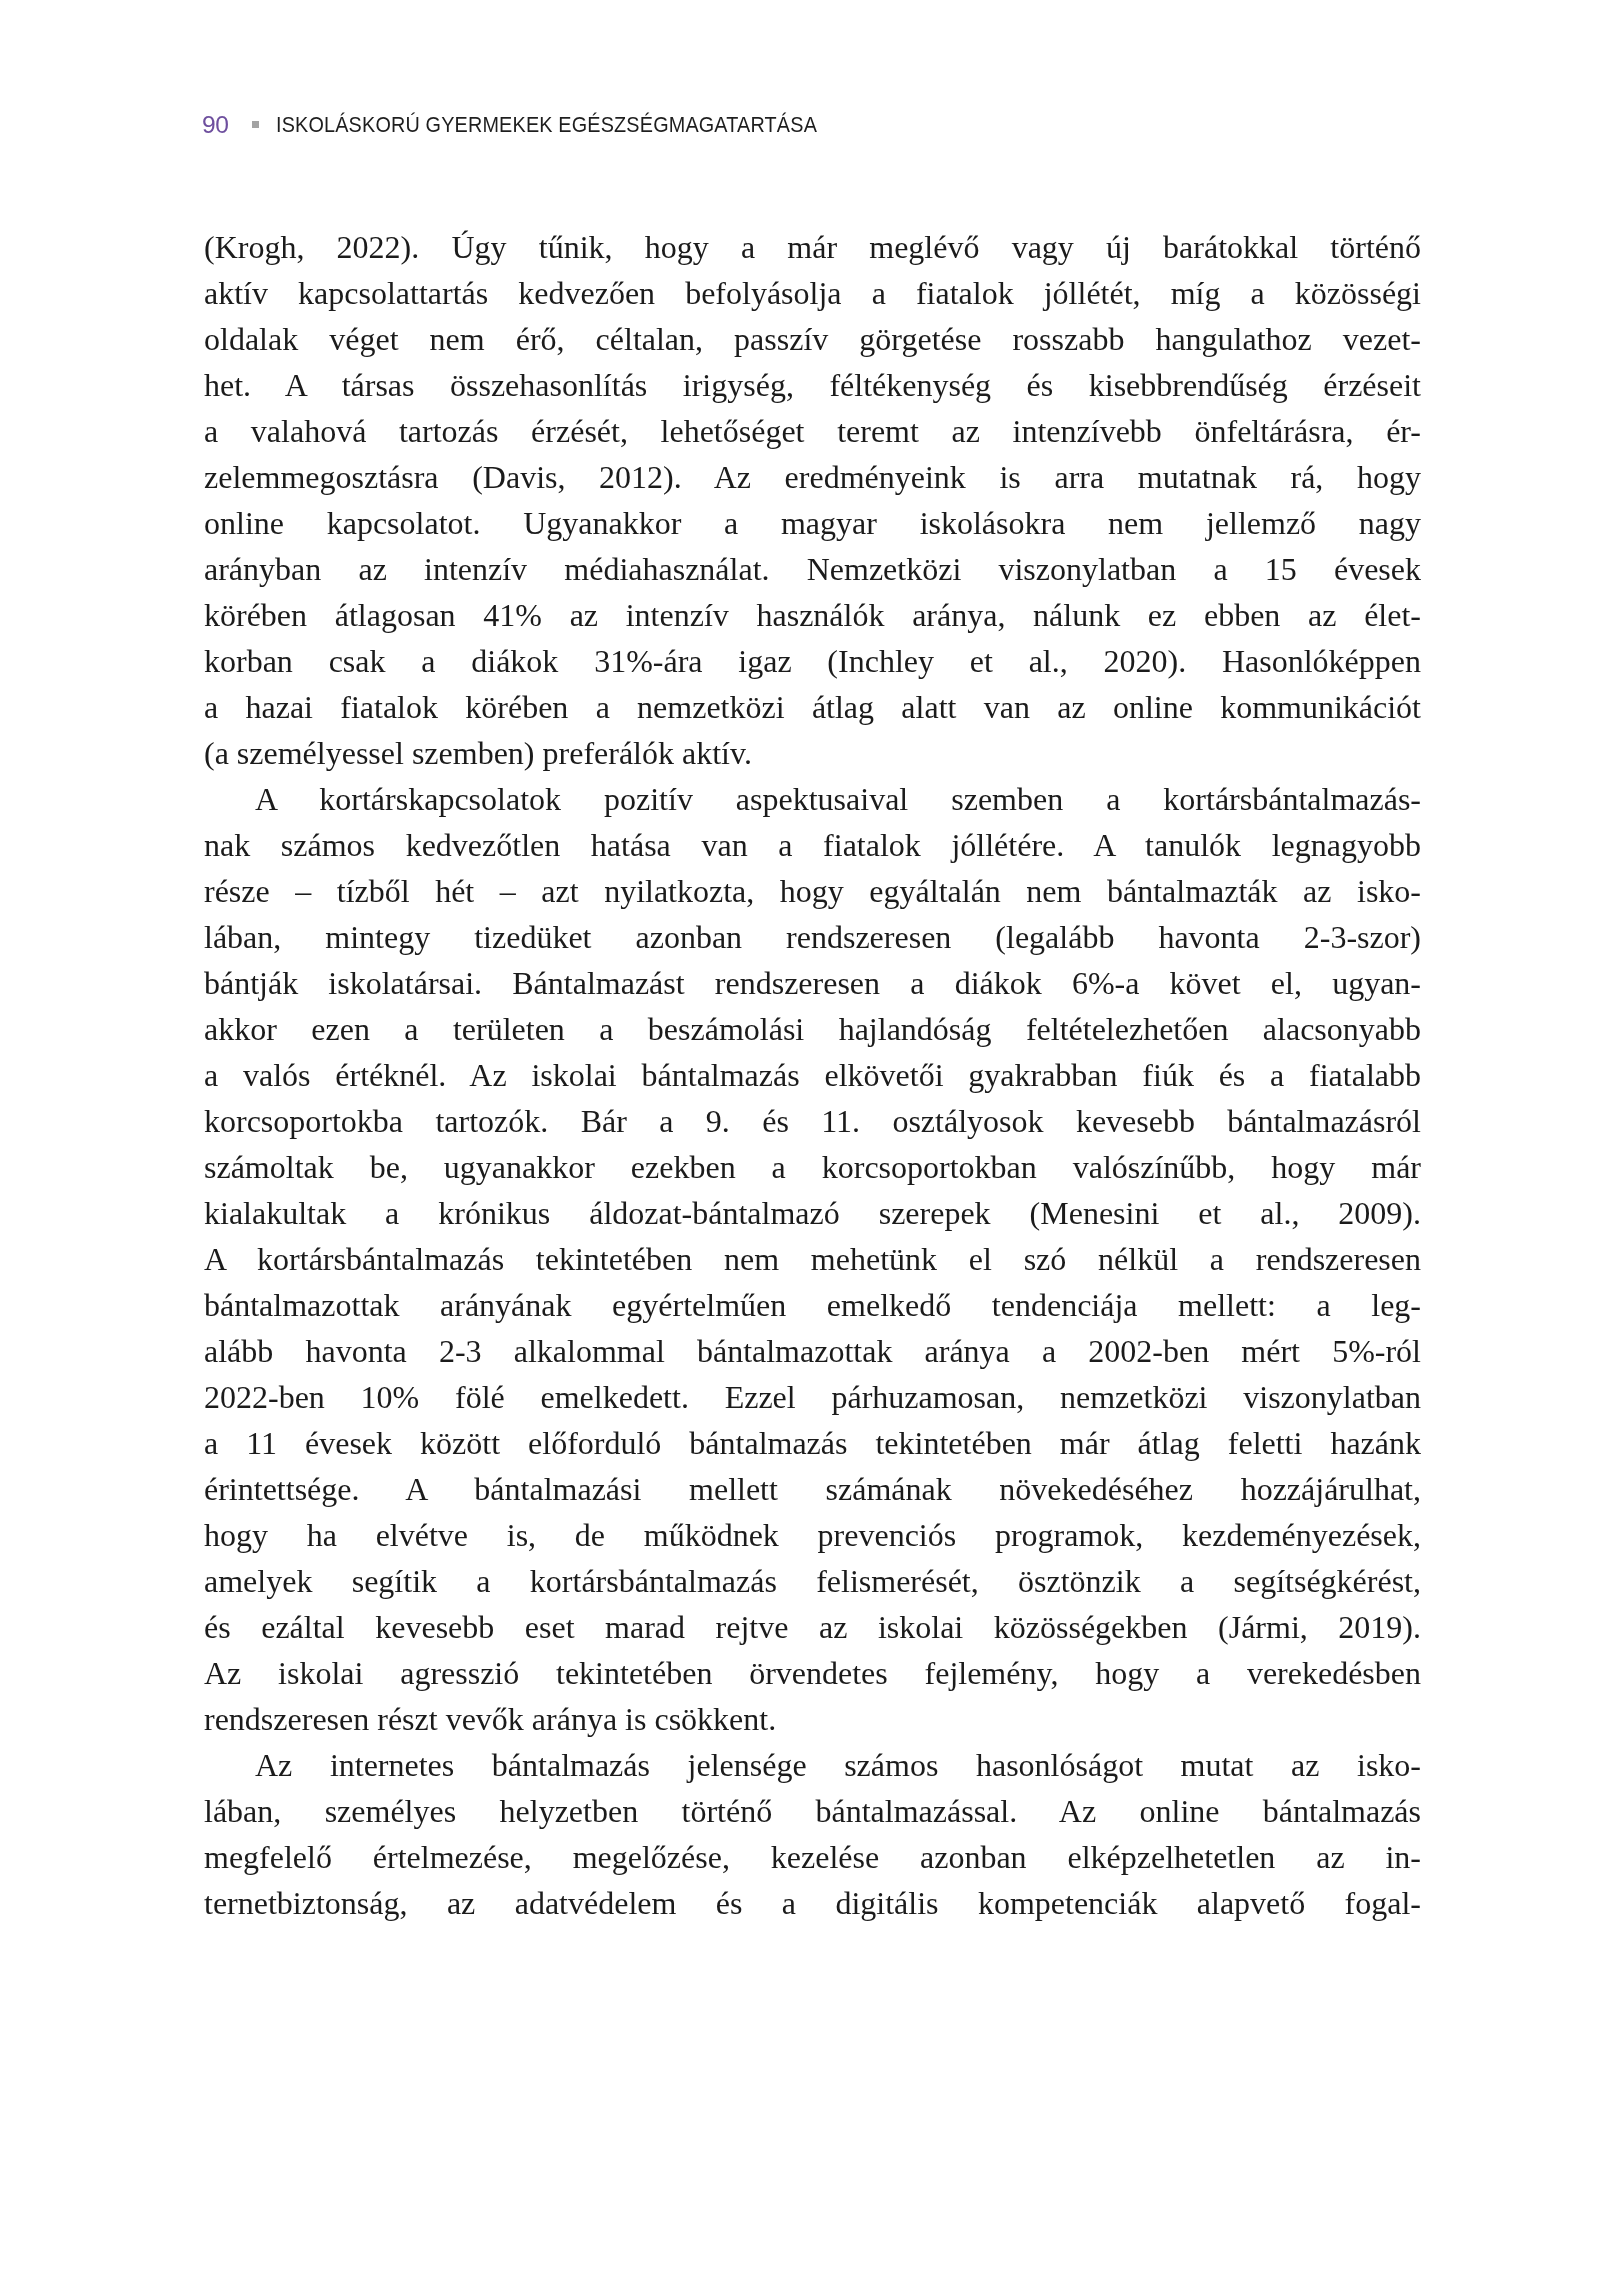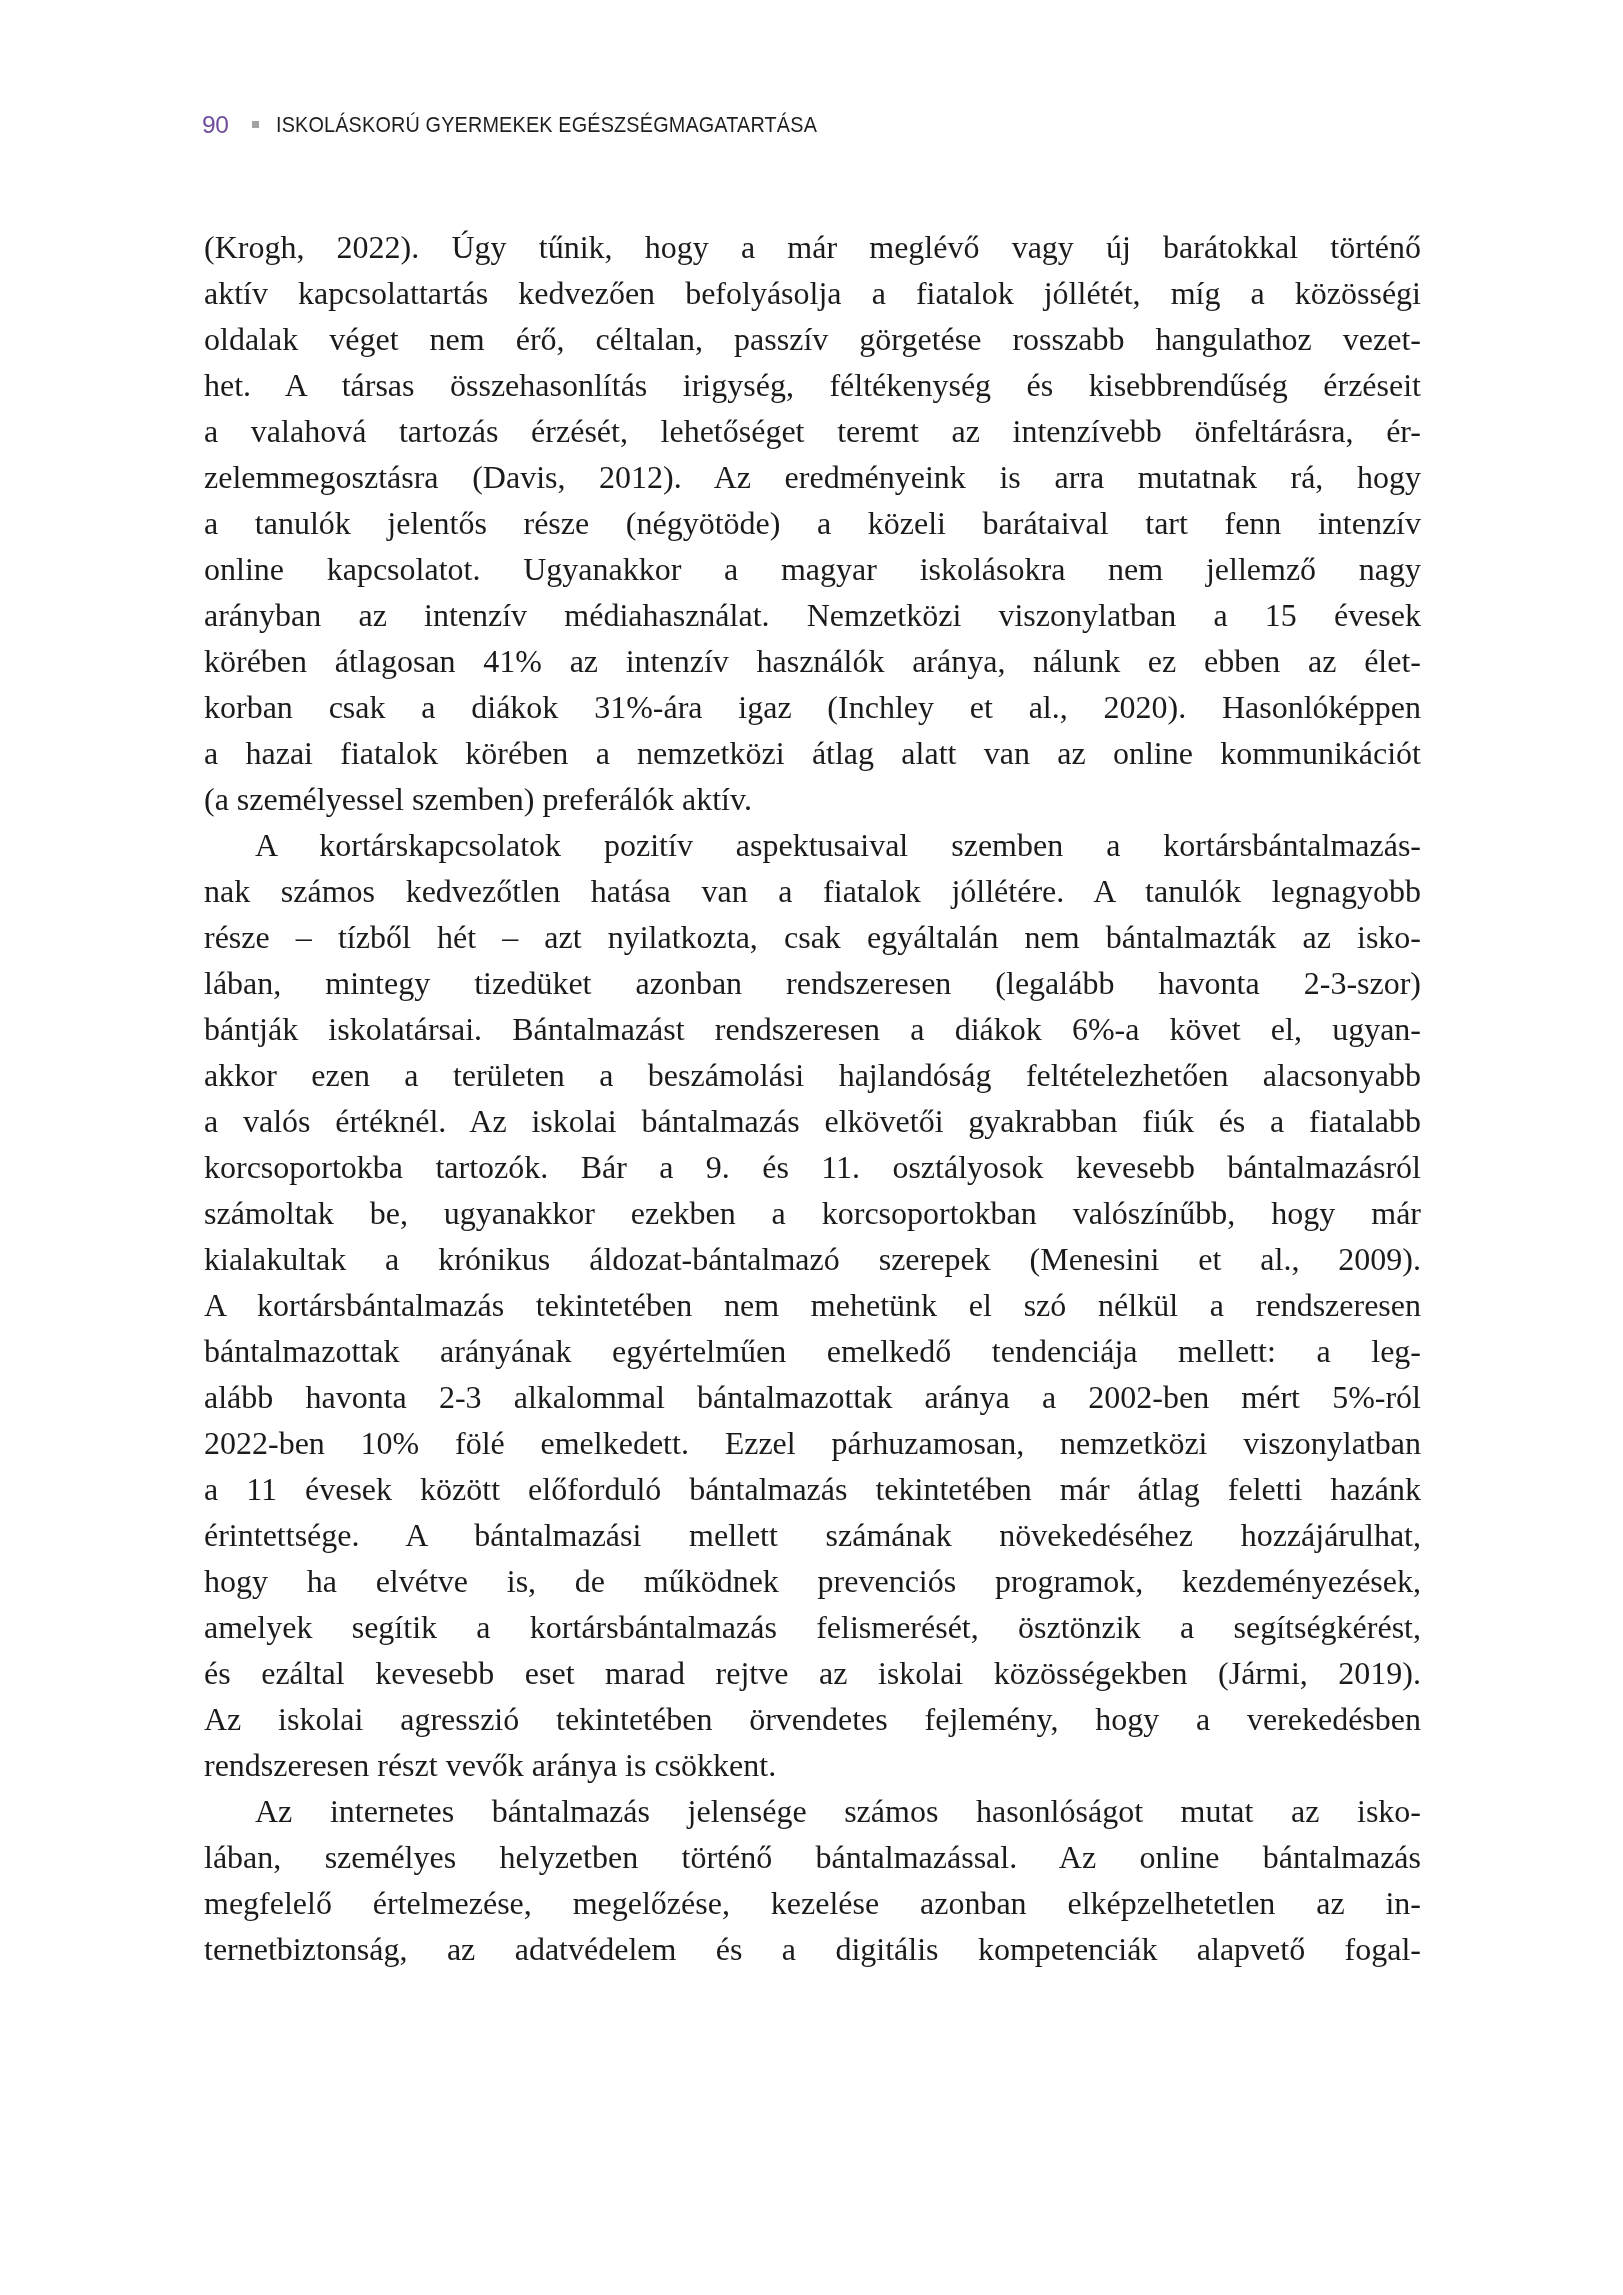--- a/index.html
+++ b/index.html
@@ -78,32 +78,31 @@
 </div>
 
 <div class="body-text" id="body-text">
     <div class="paragraph">
       <span class="line">(Krogh, 2022). Úgy tűnik, hogy a már meglévő vagy új barátokkal történő</span>
       <span class="line">aktív kapcsolattartás kedvezően befolyásolja a fiatalok jóllétét, míg a közösségi</span>
       <span class="line">oldalak véget nem érő, céltalan, passzív görgetése rosszabb hangulathoz vezet-</span>
       <span class="line">het. A társas összehasonlítás irigység, féltékenység és kisebbrendűség érzéseit</span>
       <span class="line">a valahová tartozás érzését, lehetőséget teremt az intenzívebb önfeltárásra, ér-</span>
       <span class="line">zelemmegosztásra (Davis, 2012). Az eredményeink is arra mutatnak rá, hogy</span>
-      <span class="line">a tanulók jelentős része (négyötöde) a közeli barátaival tart fenn intenzív</span>
       <span class="line">online kapcsolatot. Ugyanakkor a magyar iskolásokra nem jellemző nagy</span>
       <span class="line">arányban az intenzív médiahasználat. Nemzetközi viszonylatban a 15 évesek</span>
       <span class="line">körében átlagosan 41% az intenzív használók aránya, nálunk ez ebben az élet-</span>
       <span class="line">korban csak a diákok 31%-ára igaz (Inchley et al., 2020). Hasonlóképpen</span>
       <span class="line">a hazai fiatalok körében a nemzetközi átlag alatt van az online kommunikációt</span>
       <span class="line last">(a személyessel szemben) preferálók aktív.</span>
     </div>
     <div class="paragraph">
       <span class="line indent">A kortárskapcsolatok pozitív aspektusaival szemben a kortársbántalmazás-</span>
       <span class="line">nak számos kedvezőtlen hatása van a fiatalok jóllétére. A tanulók legnagyobb</span>
-      <span class="line">része – tízből hét – azt nyilatkozta, csak egyáltalán nem bántalmazták az isko-</span>
+      <span class="line">része – tízből hét – azt nyilatkozta, hogy egyáltalán nem bántalmazták az isko-</span>
       <span class="line">lában, mintegy tizedüket azonban rendszeresen (legalább havonta 2-3-szor)</span>
       <span class="line">bántják iskolatársai. Bántalmazást rendszeresen a diákok 6%-a követ el, ugyan-</span>
       <span class="line">akkor ezen a területen a beszámolási hajlandóság feltételezhetően alacsonyabb</span>
       <span class="line">a valós értéknél. Az iskolai bántalmazás elkövetői gyakrabban fiúk és a fiatalabb</span>
       <span class="line">korcsoportokba tartozók. Bár a 9. és 11. osztályosok kevesebb bántalmazásról</span>
       <span class="line">számoltak be, ugyanakkor ezekben a korcsoportokban valószínűbb, hogy már</span>
       <span class="line">kialakultak a krónikus áldozat-bántalmazó szerepek (Menesini et al., 2009).</span>
       <span class="line">A kortársbántalmazás tekintetében nem mehetünk el szó nélkül a rendszeresen</span>
       <span class="line">bántalmazottak arányának egyértelműen emelkedő tendenciája mellett: a leg-</span>
       <span class="line">alább havonta 2-3 alkalommal bántalmazottak aránya a 2002-ben mért 5%-ról</span>

